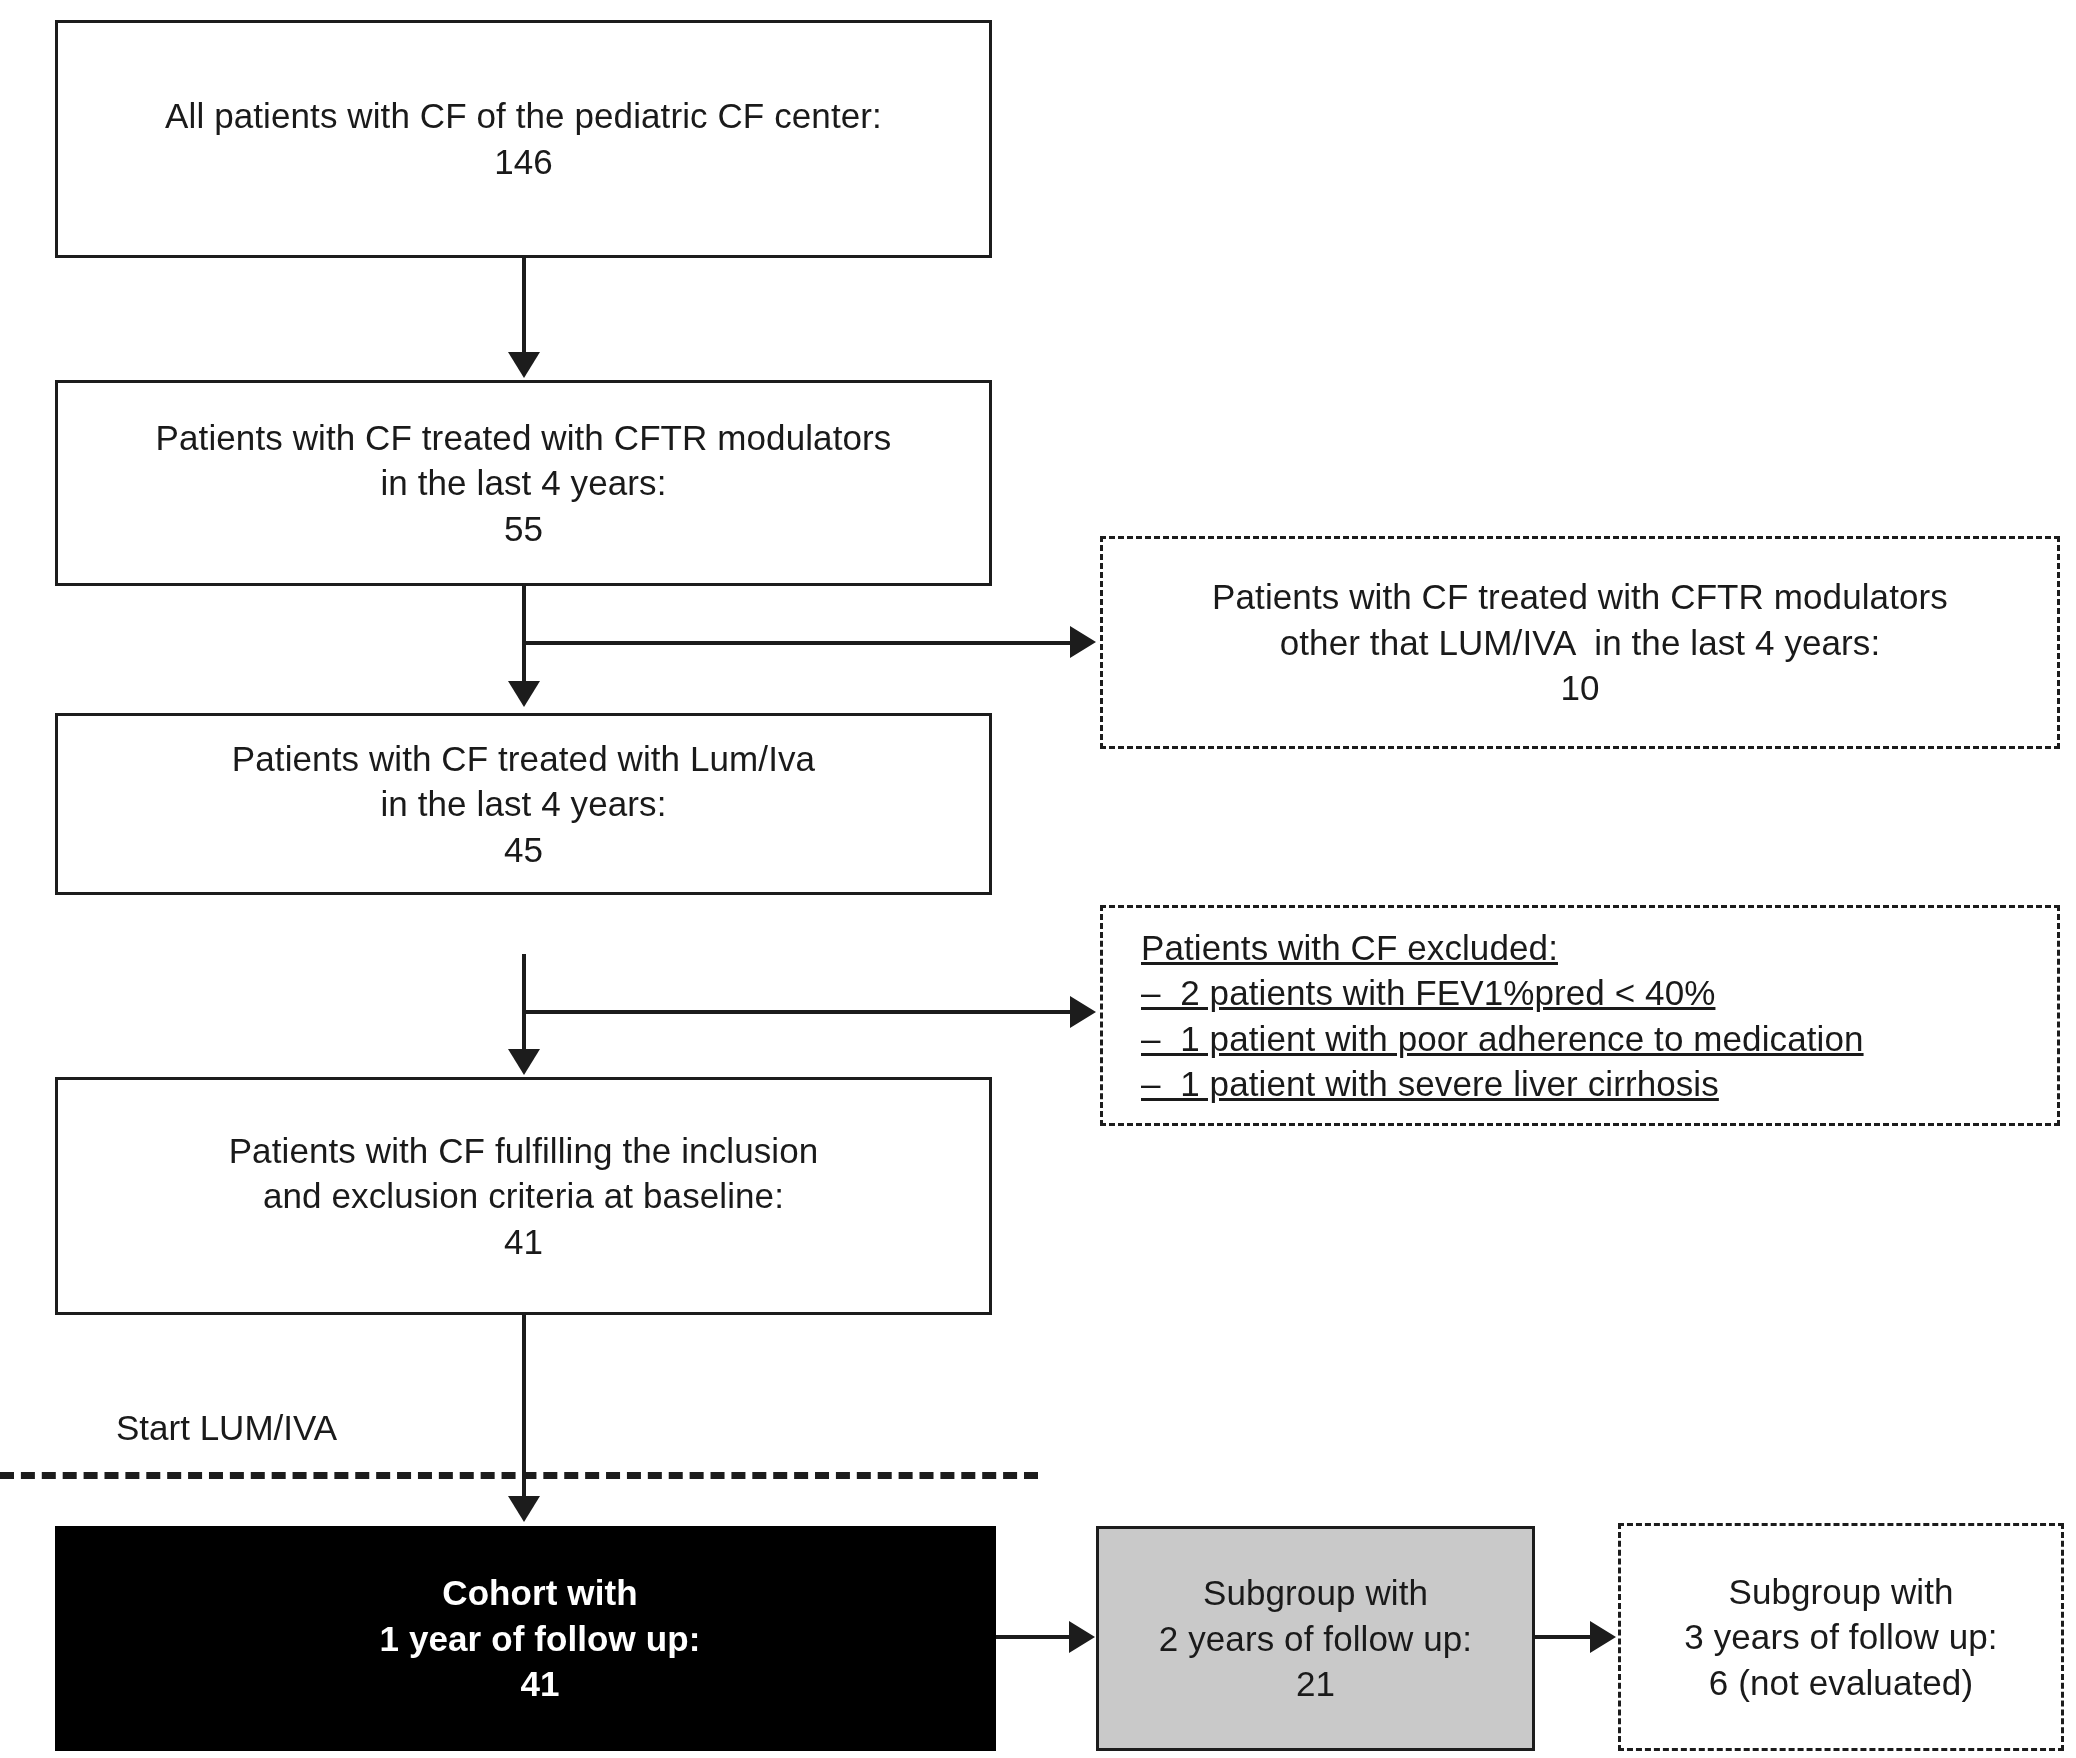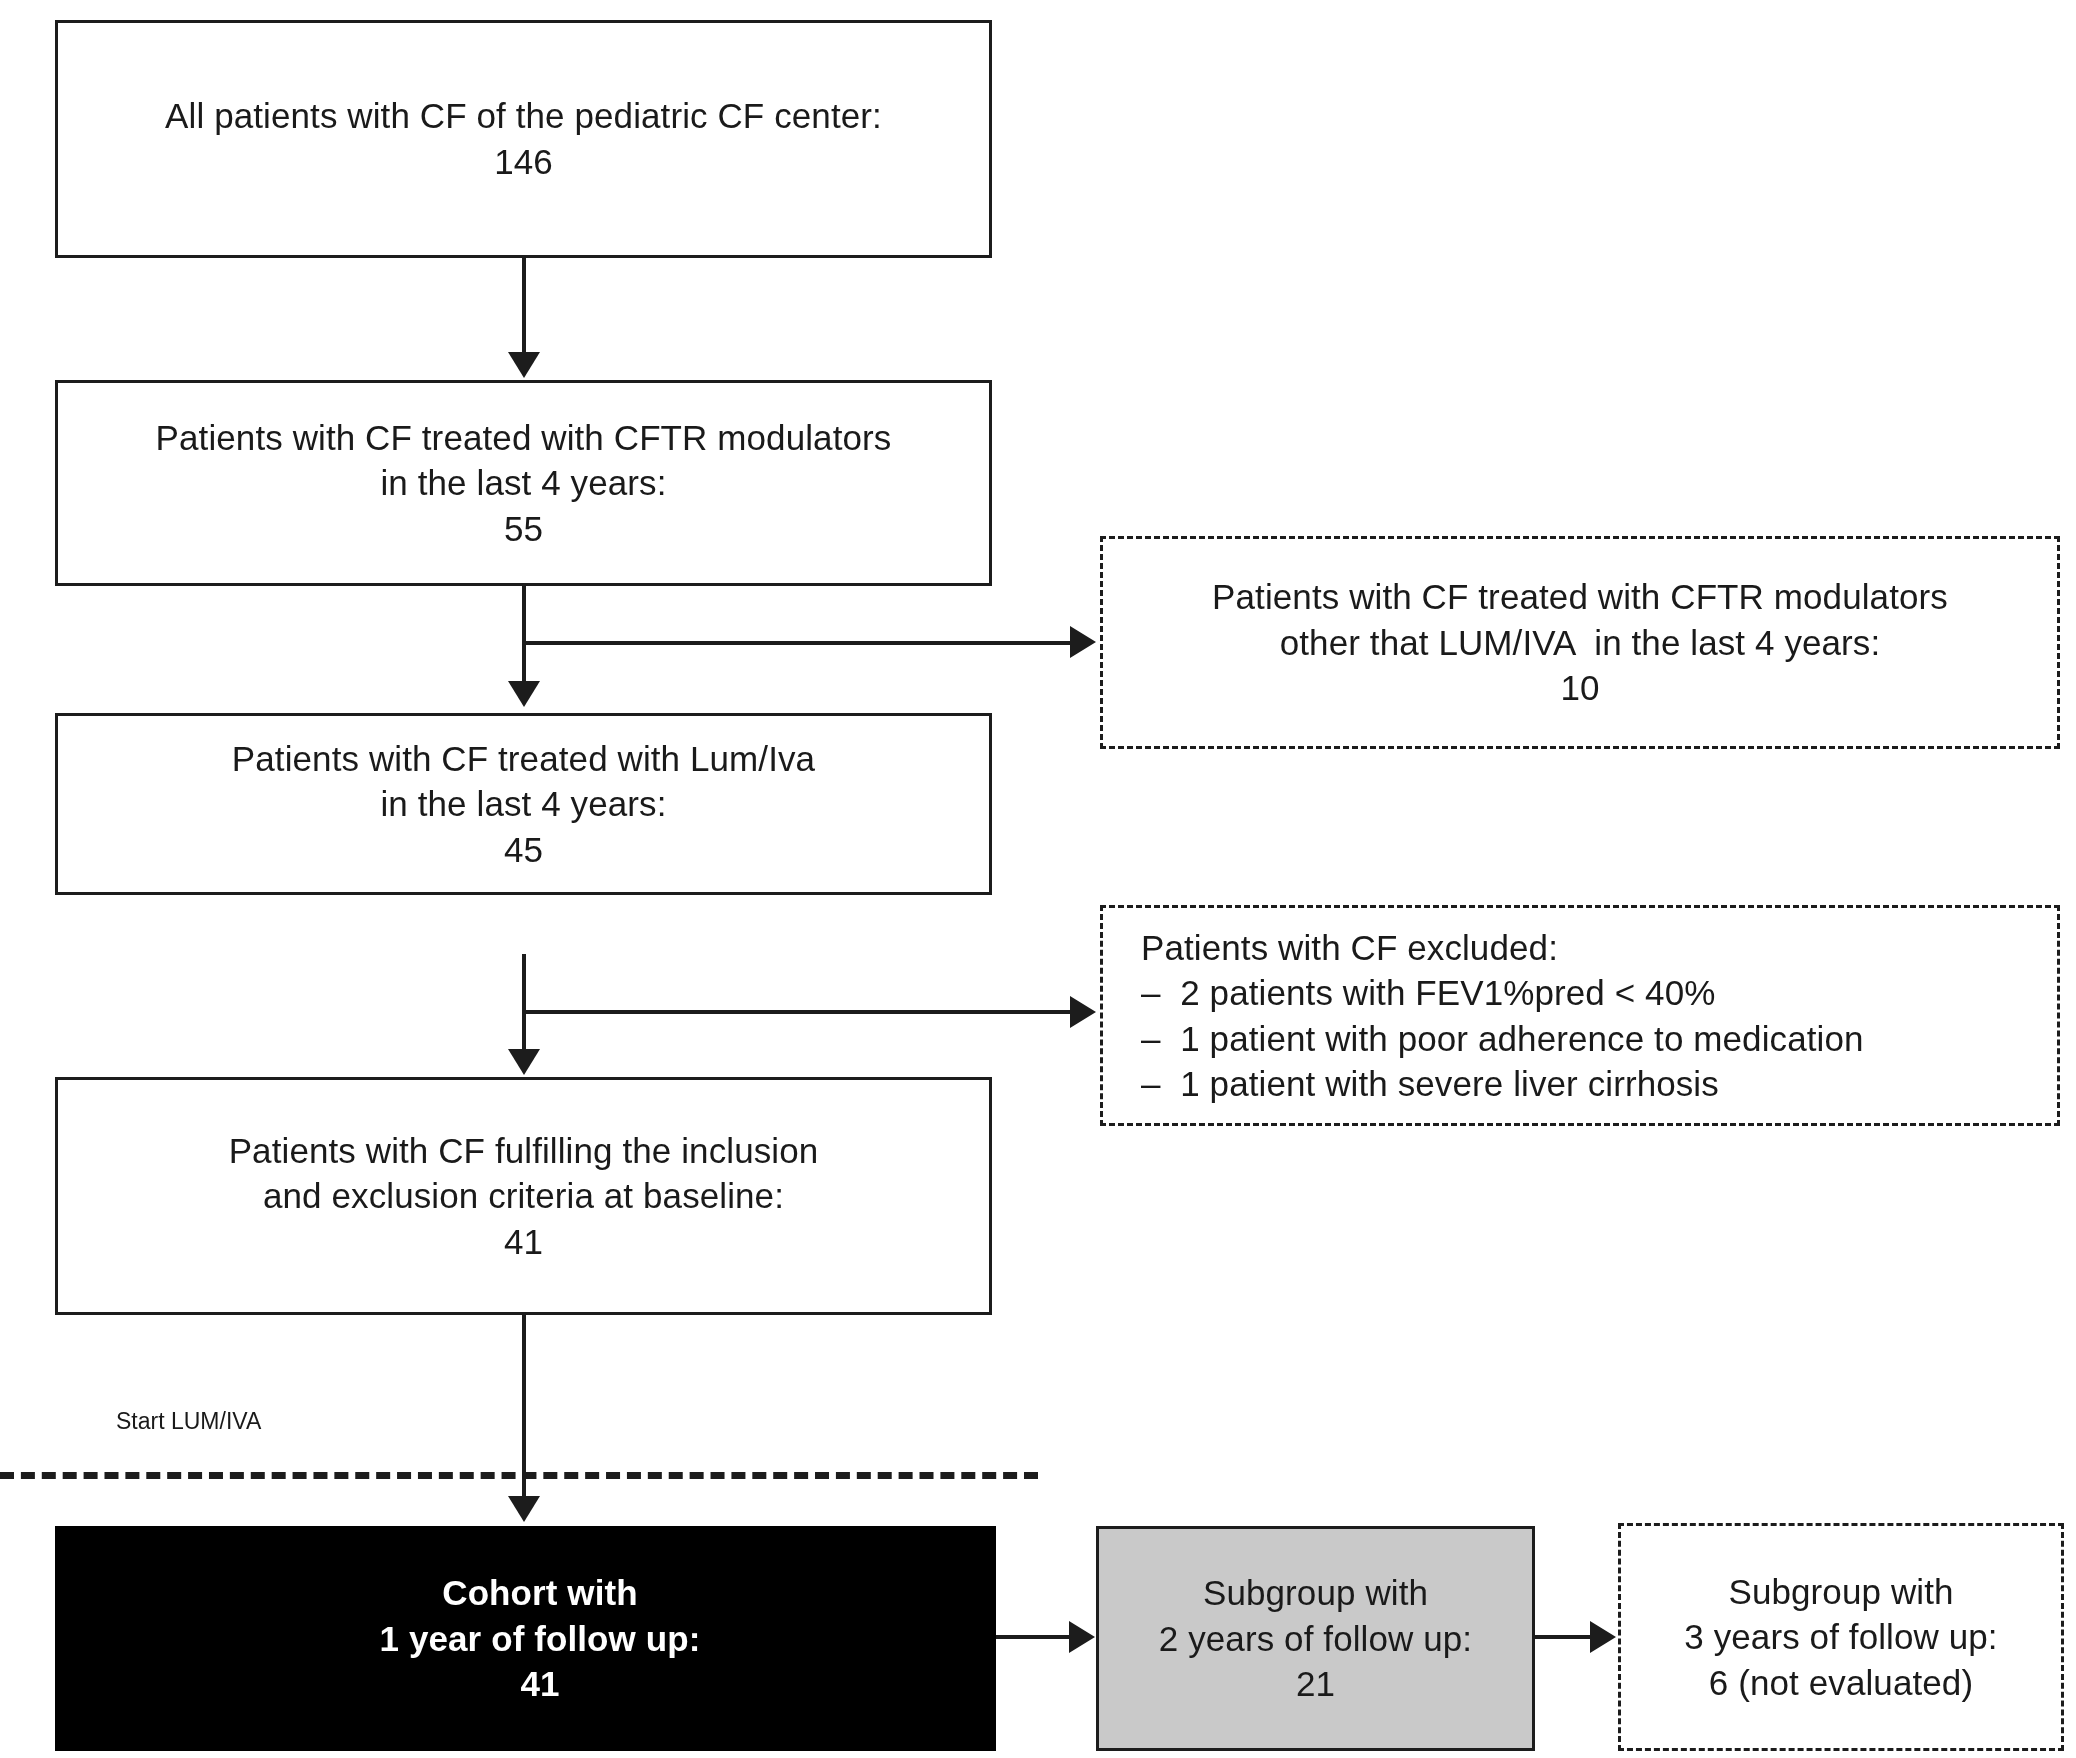--- a/index.html
+++ b/index.html
@@ -10,33 +10,33 @@
        align-items:center;justify-content:center;text-align:center;color:#1a1a1a;
        font-size:35px;line-height:1.30;letter-spacing:0.1px;}
   .solid{border:3.9px solid #1c1c1c;background:#ffffff;}
   .dashed{border:3.9px dashed #1c1c1c;background:#ffffff;}
   .filled-black{background:#000000;border:3.9px solid #000000;color:#ffffff;font-weight:bold;padding-left:29px;}
   .filled-gray{background:#c9c9c9;border:3.9px solid #1c1c1c;}
 
   .box .ln{display:block;white-space:pre;}
 
   
-  .box.leftal{align-items:flex-start;text-align:left;padding-left:38px;}
+  .box.leftal{align-items:flex-start;text-align:left;padding-left:38px;text-decoration:underline;}
   .box.leftal .ln{white-space:pre;}
 
   
   .vline{position:absolute;background:#1c1c1c;width:3.9px;}
   .hline{position:absolute;background:#1c1c1c;height:3.9px;}
   .arrow-down{position:absolute;width:0;height:0;border-left:16.3px solid transparent;
               border-right:16.3px solid transparent;border-top:26px solid #1c1c1c;}
   .arrow-right{position:absolute;width:0;height:0;border-top:16.3px solid transparent;
                border-bottom:16.3px solid transparent;border-left:26px solid #1c1c1c;}
 
   .sep-dashed{position:absolute;height:0;border-top:7.2px dashed #1c1c1c;}
-  .sep-label{position:absolute;font-size:23px;color:#1a1a1a;white-space:pre;}
+  .sep-label{position:absolute;font-size:35px;color:#1a1a1a;white-space:pre;}
 </style>
 </head>
 <body>
 
 <div id="canvas">
 
   <div class="box solid" style="left:55px;top:19.5px;width:937px;height:238px;">
     <span class="ln">All patients with CF of the pediatric CF center:</span>
     <span class="ln">146</span>
   </div>

